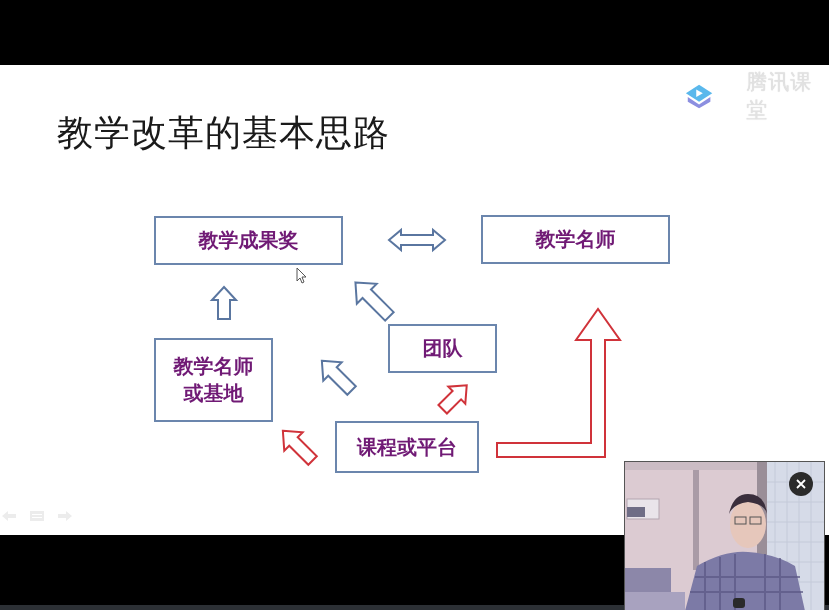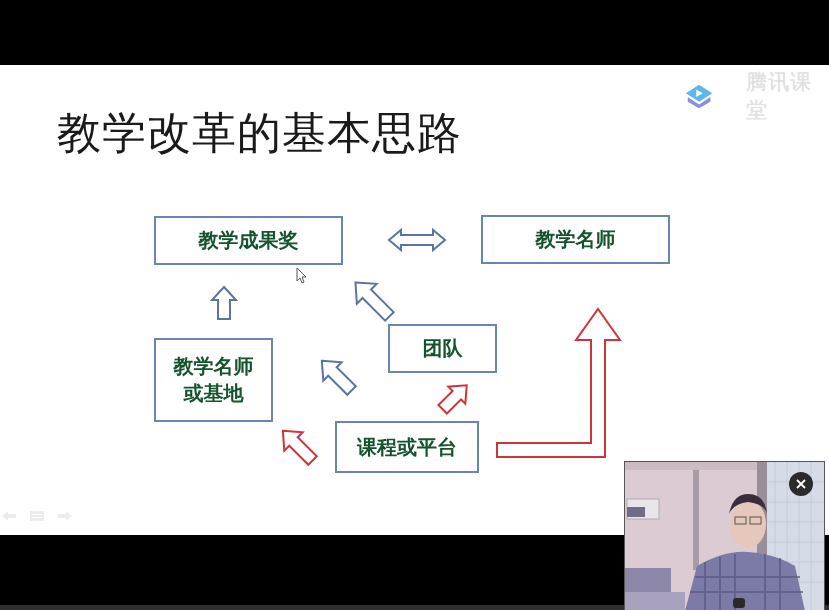--- a/index.html
+++ b/index.html
@@ -6,31 +6,31 @@
     body {
       width: 829px; height: 610px; position: relative; overflow: hidden;
       background: #000; font-family: "DejaVu Sans", "Liberation Sans", sans-serif;
     }
     .topbar { position: absolute; left: 0; top: 0; width: 829px; height: 65px; background: #000; }
     .slide { position: absolute; left: 0; top: 65px; width: 829px; height: 470px; background: #fff; }
     .bottombar { position: absolute; left: 0; top: 535px; width: 829px; height: 70px; background: #000; }
     .statusstrip { position: absolute; left: 0; top: 605px; width: 829px; height: 5px; background: #2c3035; }
 
     .slide-title {
-      position: absolute; left: 57px; top: 46px; font-size: 44px; color: #1a1a1a;
+      position: absolute; left: 57px; top: 46px; font-size: 36px; color: #1a1a1a;
       font-weight: normal; letter-spacing: 1px; line-height: 44px; white-space: nowrap;
     }
     .brand { position: absolute; left: 684px; top: 16px; height: 30px; display: flex; align-items: center; gap: 28px; }
     .brand-text { font-size: 21px; color: #e2e2e2; margin-left: 4px; letter-spacing: 1px;
       text-shadow: 0 0 1px #cfcfcf; }
 
     .box {
       position: absolute; border: 2px solid #6b86ad; background: #fff;
       display: flex; align-items: center; justify-content: center; text-align: center;
-      color: #14532d; font-weight: bold; font-size: 20px; line-height: 27px; box-sizing: border-box;
+      color: #701a75; font-weight: bold; font-size: 20px; line-height: 27px; box-sizing: border-box;
     }
     .arrows { position: absolute; left: 0; top: 0; }
 
     .slide-nav { position: absolute; left: 0; top: 444px; display: flex; gap: 10px; align-items: center; }
     .nav-btn { width: 18px; height: 14px; display: flex; align-items: center; justify-content: center; }
 
     .video {
       position: absolute; left: 624px; top: 461px; width: 199px; height: 149px; overflow: hidden;
       background: #d9c8cf; border: 1px solid #555;
     }

